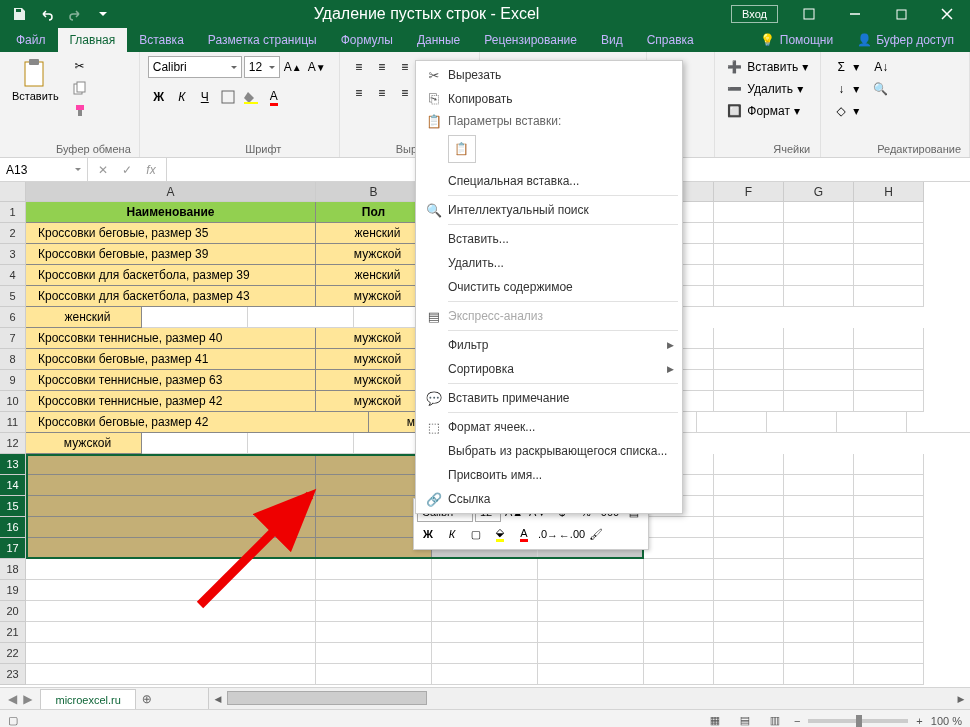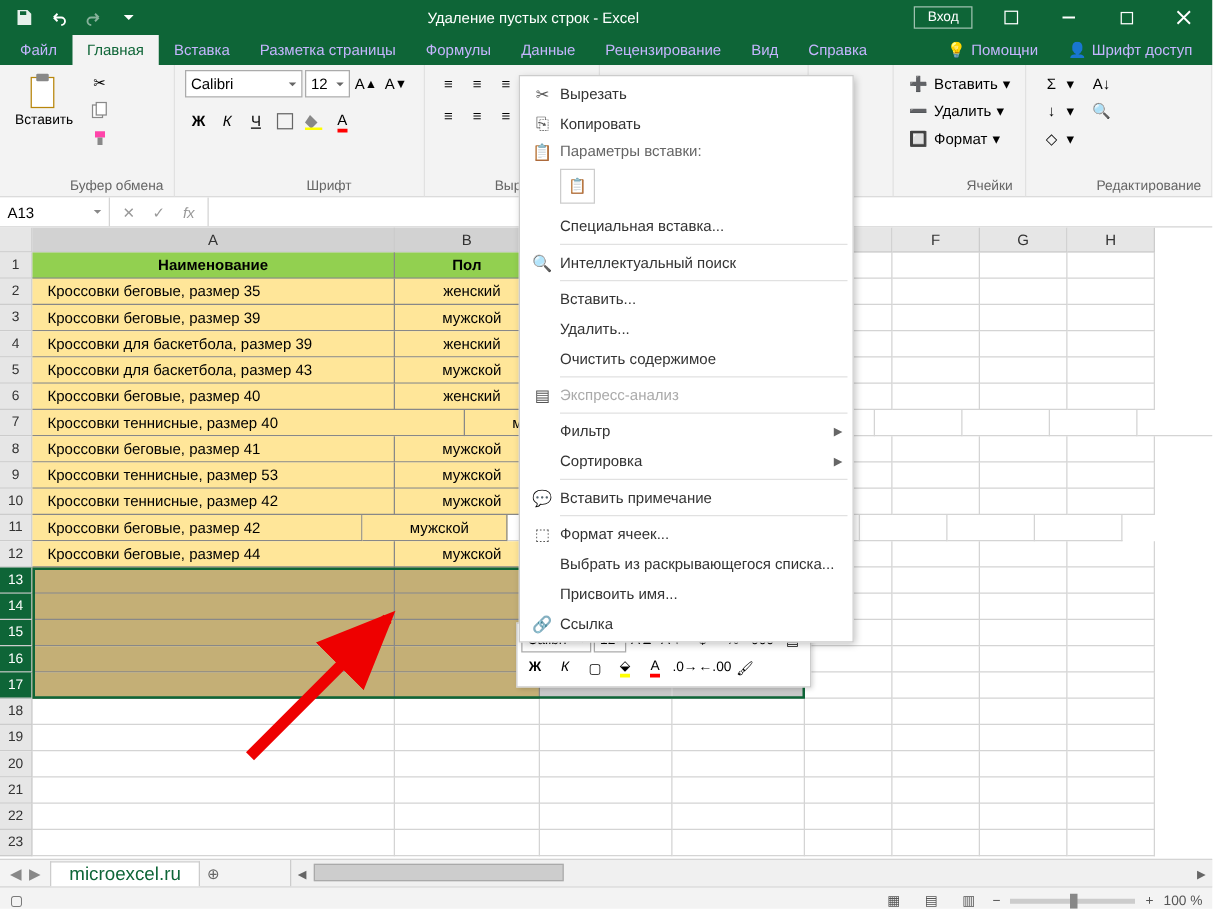--- a/index.html
+++ b/index.html
@@ -2,21 +2,21 @@
 <html><head>
 <meta charset="utf-8">
 <style>
 * { box-sizing: border-box; margin: 0; padding: 0; font-family: 'Segoe UI', Tahoma, sans-serif; }
 body { width: 970px; height: 727px; background: #fff; overflow: hidden; font-size: 12px; position: relative; }
 
 
 .titlebar { height: 28px; background: #0e6537; color: #fff; display: flex; align-items: center; }
 .titlebar .qat { display: flex; align-items: center; padding: 0 6px; gap: 2px; }
 .titlebar .qat .qbtn { width: 26px; height: 28px; display: flex; align-items: center; justify-content: center; cursor: pointer; }
-.titlebar .title { flex: 1; text-align: center; font-size: 12px; }
+.titlebar .title { flex: 1; text-align: center; font-size: 16px; }
 .titlebar .right { display: flex; align-items: center; justify-content: center; }
 .titlebar .loginbox { border: 1px solid rgba(255,255,255,.6); padding: 2px 10px; font-size: 11px; margin-right: 8px; cursor: pointer; }
 .titlebar .winbtn { width: 46px; height: 28px; display: flex; align-items: center; justify-content: center; cursor: pointer; }
 
 
 .ribbon-tabs { height: 24px; background: #0e6537; display: flex; align-items: stretch; padding: 0 4px; }
 .ribbon-tabs .tab { padding: 0 12px; display: flex; align-items: center; color: #c4b5fd; font-size: 12px; cursor: pointer; }
 .ribbon-tabs .tab.active { background: #f3f3f3; color: #0e6537; }
 .ribbon-tabs .spacer { flex: 1; }
 .ribbon-tabs .tab .bulb { margin-right: 4px; }
@@ -86,21 +86,21 @@
 .mini-btn { width: 22px; height: 20px; display: flex; align-items: center; justify-content: center; cursor: pointer; font-size: 11px; }
 .mini-select { border: 1px solid #ababab; background: #fff; height: 20px; padding: 0 14px 0 4px; font-size: 11px; position: relative; display: flex; align-items: center; cursor: pointer; }
 .mini-select::after { content: ''; position: absolute; right: 3px; top: 8px; border: 3px solid transparent; border-top-color: #666; }
 
 
 .red-arrow { position: absolute; z-index: 50; pointer-events: none; }
 
 
 .sheet-tabs { height: 22px; border-top: 1px solid #d4d4d4; display: flex; align-items: stretch; background: #f3f3f3; }
 .sheet-nav { display: flex; align-items: center; padding: 0 8px; gap: 6px; color: #888; }
-.sheet-tab { background: #fff; border: 1px solid #ccc; border-bottom: none; padding: 0 14px; display: flex; align-items: center; font-size: 15px; color: #0e6537; margin-top: 1px; }
+.sheet-tab { background: #fff; border: 1px solid #ccc; border-bottom: none; padding: 0 14px; display: flex; align-items: center; font-size: 11px; color: #0e6537; margin-top: 1px; }
 .sheet-add { width: 22px; display: flex; align-items: center; justify-content: center; color: #666; cursor: pointer; }
 .scrollbar { flex: 1; background: #f0f0f0; border-left: 1px solid #ccc; position: relative; margin-left: 50px; }
 .scroll-thumb { position: absolute; left: 18px; top: 3px; width: 200px; height: 14px; background: #cdcdcd; border: 1px solid #aaa; }
 .scroll-arrow { position: absolute; top: 0; width: 18px; height: 100%; display: flex; align-items: center; justify-content: center; color: #666; font-size: 9px; }
 
 
 .status-bar { height: 22px; background: #f3f3f3; border-top: 1px solid #d4d4d4; display: flex; align-items: center; padding: 0 8px; font-size: 11px; color: #555; }
 .status-bar .right { margin-left: auto; display: flex; align-items: center; gap: 8px; }
 .view-btn { width: 22px; height: 18px; display: flex; align-items: center; justify-content: center; cursor: pointer; }
 .zoom-slider { width: 100px; height: 4px; background: #ccc; position: relative; }
@@ -170,21 +170,21 @@
   <div class="tab">Рецензирование</div>
   <div class="tab">Вид</div>
   <div class="tab">Справка</div>
   <div class="spacer"></div>
   <div class="tab">
       <span class="bulb">💡</span>
       <span>Помощни</span>
     </div>
   <div class="tab">
       <span style="margin-right:4px">👤</span>
-      <span>Шрифт доступ</span>
+      <span>Буфер доступ</span>
     </div>
 </div>
 
 <div class="ribbon">
   <div class="ribbon-group">
     <div class="group-content">
       <div class="ribbon-btn">
         <div class="icon-big">
             <svg width="28" height="32">
               <rect x="4" y="4" width="18" height="24" fill="#fff" stroke="#b8860b"></rect>
@@ -382,32 +382,31 @@
         <div class="cell yellow center" style="width:116px">мужской</div>
         <div class="cell" style="width:106px"></div>
         <div class="cell" style="width:106px"></div>
         <div class="cell" style="width:70px"></div>
         <div class="cell" style="width:70px"></div>
         <div class="cell" style="width:70px"></div>
         <div class="cell" style="width:70px"></div>
       </div>
       <div class="row">
         <div class="rowh">6</div>
-        <div class="cell yellow" style="width:290px">Кроссовки беговые, размер 40</div>
         <div class="cell yellow center" style="width:116px">женский</div>
         <div class="cell" style="width:106px"></div>
         <div class="cell" style="width:106px"></div>
         <div class="cell" style="width:70px"></div>
         <div class="cell" style="width:70px"></div>
         <div class="cell" style="width:70px"></div>
         <div class="cell" style="width:70px"></div>
       </div>
       <div class="row">
         <div class="rowh">7</div>
-        <div class="cell yellow" style="width:346px">Кроссовки теннисные, размер 40</div>
+        <div class="cell yellow" style="width:290px">Кроссовки теннисные, размер 40</div>
         <div class="cell yellow center" style="width:116px">мужской</div>
         <div class="cell" style="width:106px"></div>
         <div class="cell" style="width:106px"></div>
         <div class="cell" style="width:70px"></div>
         <div class="cell" style="width:70px"></div>
         <div class="cell" style="width:70px"></div>
         <div class="cell" style="width:70px"></div>
       </div>
       <div class="row">
         <div class="rowh">8</div>
@@ -415,21 +414,21 @@
         <div class="cell yellow center" style="width:116px">мужской</div>
         <div class="cell" style="width:106px"></div>
         <div class="cell" style="width:106px"></div>
         <div class="cell" style="width:70px"></div>
         <div class="cell" style="width:70px"></div>
         <div class="cell" style="width:70px"></div>
         <div class="cell" style="width:70px"></div>
       </div>
       <div class="row">
         <div class="rowh">9</div>
-        <div class="cell yellow" style="width:290px">Кроссовки теннисные, размер 53</div>
+        <div class="cell yellow" style="width:290px">Кроссовки теннисные, размер 63</div>
         <div class="cell yellow center" style="width:116px">мужской</div>
         <div class="cell" style="width:106px"></div>
         <div class="cell" style="width:106px"></div>
         <div class="cell" style="width:70px"></div>
         <div class="cell" style="width:70px"></div>
         <div class="cell" style="width:70px"></div>
         <div class="cell" style="width:70px"></div>
       </div>
       <div class="row">
         <div class="rowh">10</div>
@@ -437,32 +436,31 @@
         <div class="cell yellow center" style="width:116px">мужской</div>
         <div class="cell" style="width:106px"></div>
         <div class="cell" style="width:106px"></div>
         <div class="cell" style="width:70px"></div>
         <div class="cell" style="width:70px"></div>
         <div class="cell" style="width:70px"></div>
         <div class="cell" style="width:70px"></div>
       </div>
       <div class="row">
         <div class="rowh">11</div>
-        <div class="cell yellow" style="width:264px">Кроссовки беговые, размер 42</div>
+        <div class="cell yellow" style="width:343px">Кроссовки беговые, размер 42</div>
         <div class="cell yellow center" style="width:116px">мужской</div>
         <div class="cell" style="width:106px"></div>
         <div class="cell" style="width:106px"></div>
         <div class="cell" style="width:70px"></div>
         <div class="cell" style="width:70px"></div>
         <div class="cell" style="width:70px"></div>
         <div class="cell" style="width:70px"></div>
       </div>
       <div class="row">
         <div class="rowh">12</div>
-        <div class="cell yellow" style="width:290px">Кроссовки беговые, размер 44</div>
         <div class="cell yellow center" style="width:116px">мужской</div>
         <div class="cell" style="width:106px"></div>
         <div class="cell" style="width:106px"></div>
         <div class="cell" style="width:70px"></div>
         <div class="cell" style="width:70px"></div>
         <div class="cell" style="width:70px"></div>
         <div class="cell" style="width:70px"></div>
       </div>
       <div class="row">
         <div class="rowh sel">13</div>

